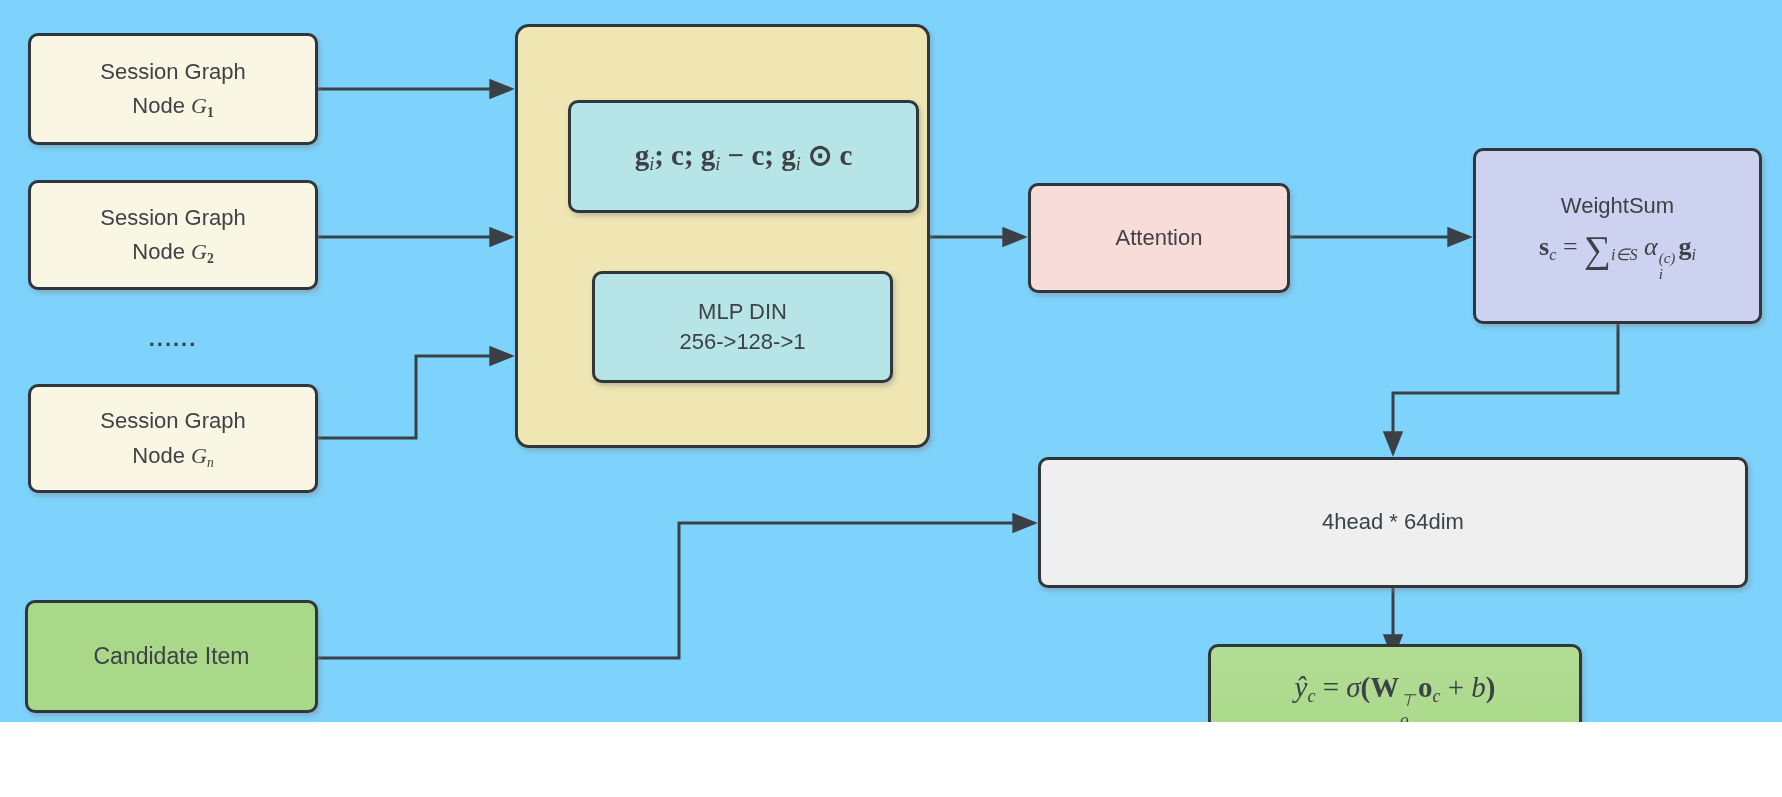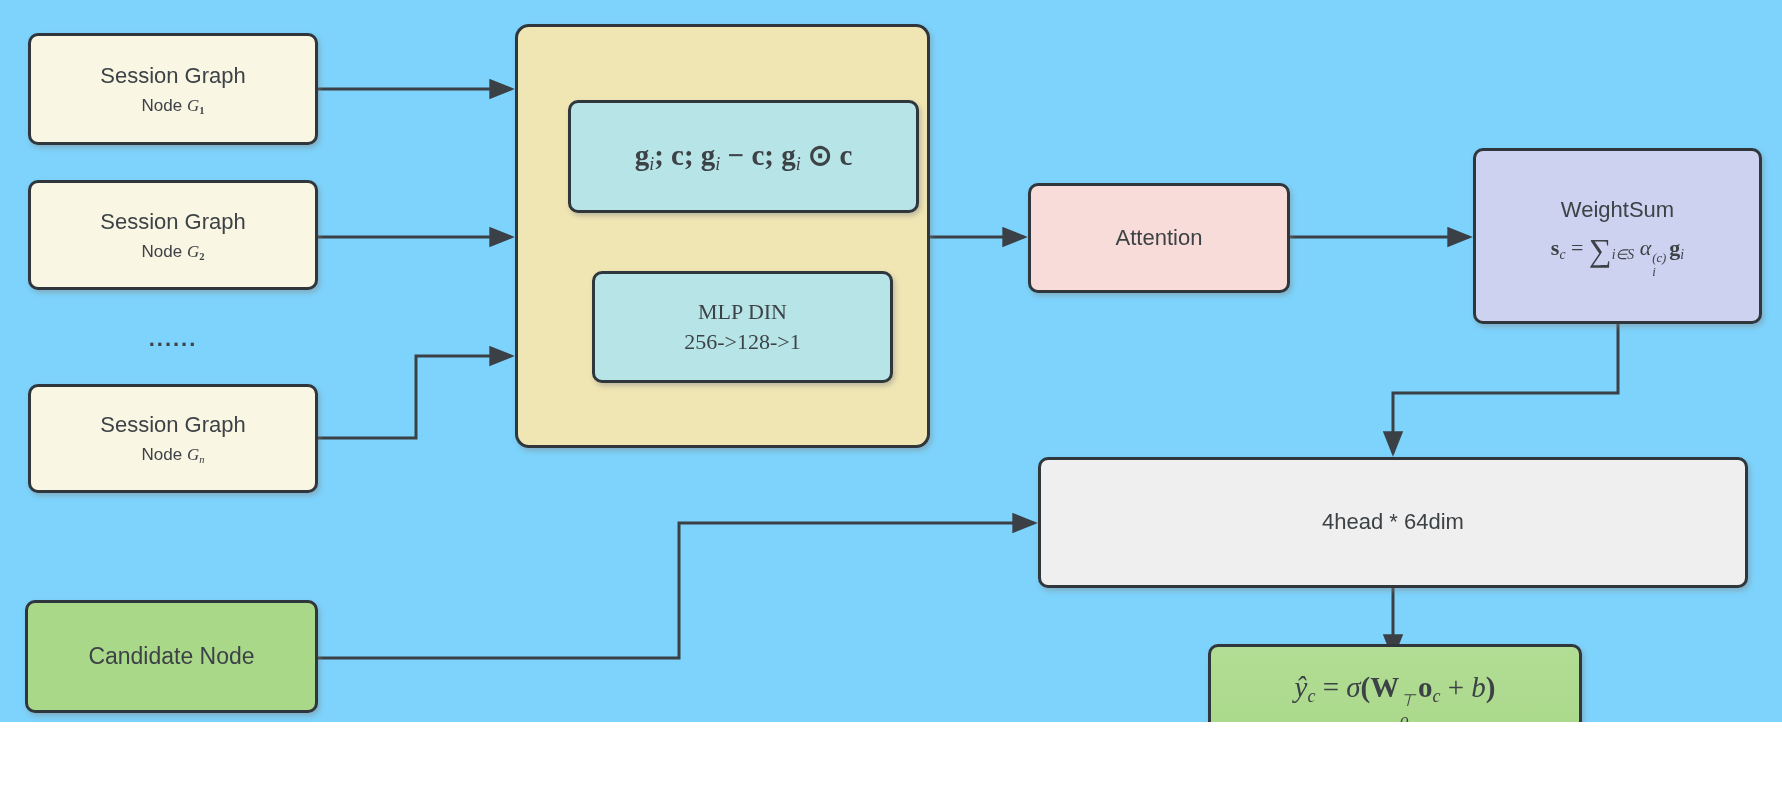--- a/index.html
+++ b/index.html
@@ -27,25 +27,25 @@
   .pinkbox{background:var(--pink);}
   .lavbox{background:var(--lavender);}
   .graybox{background:var(--gray);}
   .greenbox{background:var(--green);}
   .greenbox.grad{background:linear-gradient(180deg,#b2dd94 0%,var(--green) 100%);}
   .line{font-size:22px; line-height:1.55;}
   .dots{
     position:absolute; z-index:2; display:flex; align-items:center; justify-content:center;
     font-weight:bold; font-size:22px; letter-spacing:2px; color:var(--text);
   }
-  .math-line{font-size:17px; line-height:1.55;}
+  .math-line{font-size:22px; line-height:1.55;}
   .formula-lg{font-size:29px;}
-  .formula-md{font-size:22px;}
+  .formula-md{font-size:26px;}
   .gap-lines{gap:17px;}
-  .tight .line{line-height:1.35;font-family:Liberation Serif, serif;}
+  .tight .line{line-height:1.35;}
   
   .f-sans{font-family:"Liberation Sans",sans-serif;}
   .f-rm{font-family:"Liberation Serif",serif;}
   .f-it{font-family:"Liberation Serif",serif;font-style:italic;}
   .f-bv{font-family:"Liberation Serif",serif;font-weight:bold;}
   .f-sub{font-family:"Liberation Serif",serif;font-style:italic;font-size:.62em;vertical-align:-0.28em;}
   .f-subd{font-family:"Liberation Serif",serif;font-weight:bold;font-size:.62em;vertical-align:-0.28em;}
   .f-sum{font-family:"Liberation Serif",serif;font-size:1.45em;line-height:1;vertical-align:-0.18em;}
   .f-stack{
     display:inline-flex;flex-direction:column;align-items:flex-start;
@@ -88,21 +88,21 @@
   </div>
 
   <div class="dots" style="left:28px;top:323px;width:290px;height:32px">......</div>
 
   <div class="node cream" style="left:28px;top:384px;width:290px;height:109px">
     <div class="line">Session Graph</div>
     <div class="line math-line"><span class="f-sans">Node </span><span class="f-it">G</span><span class="f-sub">n</span></div>
   </div>
 
   <div class="node greenbox" style="left:25px;top:600px;width:293px;height:113px">
-    <div class="line" style="font-size:23px">Candidate Node</div>
+    <div class="line" style="font-size:23px">Candidate Item</div>
   </div>
 
   <div class="node container-box" style="left:515px;top:24px;width:415px;height:424px"></div>
 
   <div class="node cyanbox" style="left:552px;top:100px;width:351px;height:113px">
     <div class="formula-lg"><span class="f-bv">g</span><span class="f-sub">i</span><span class="f-bv">; </span><span class="f-bv">c</span><span class="f-bv">; </span><span class="f-bv">g</span><span class="f-sub">i</span><span class="f-bv"> − </span><span class="f-bv">c</span><span class="f-bv">;  </span><span class="f-bv">g</span><span class="f-sub">i</span><span class="f-bv"> ⊙ </span><span class="f-bv">c</span></div>
   </div>
 
   <div class="node cyanbox tight" style="left:576px;top:271px;width:301px;height:112px">
     <div class="line">MLP DIN</div>

